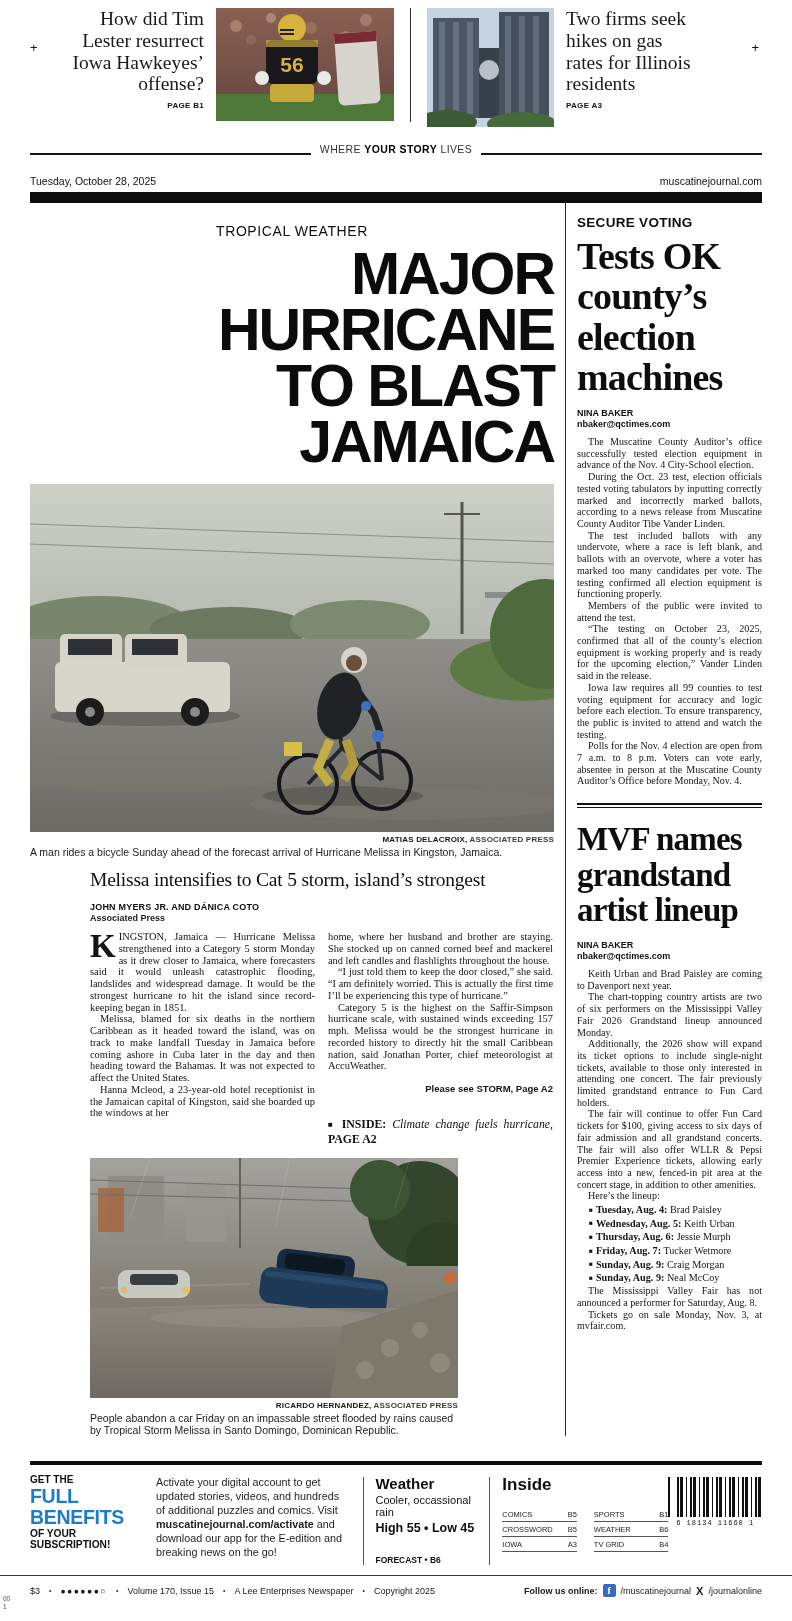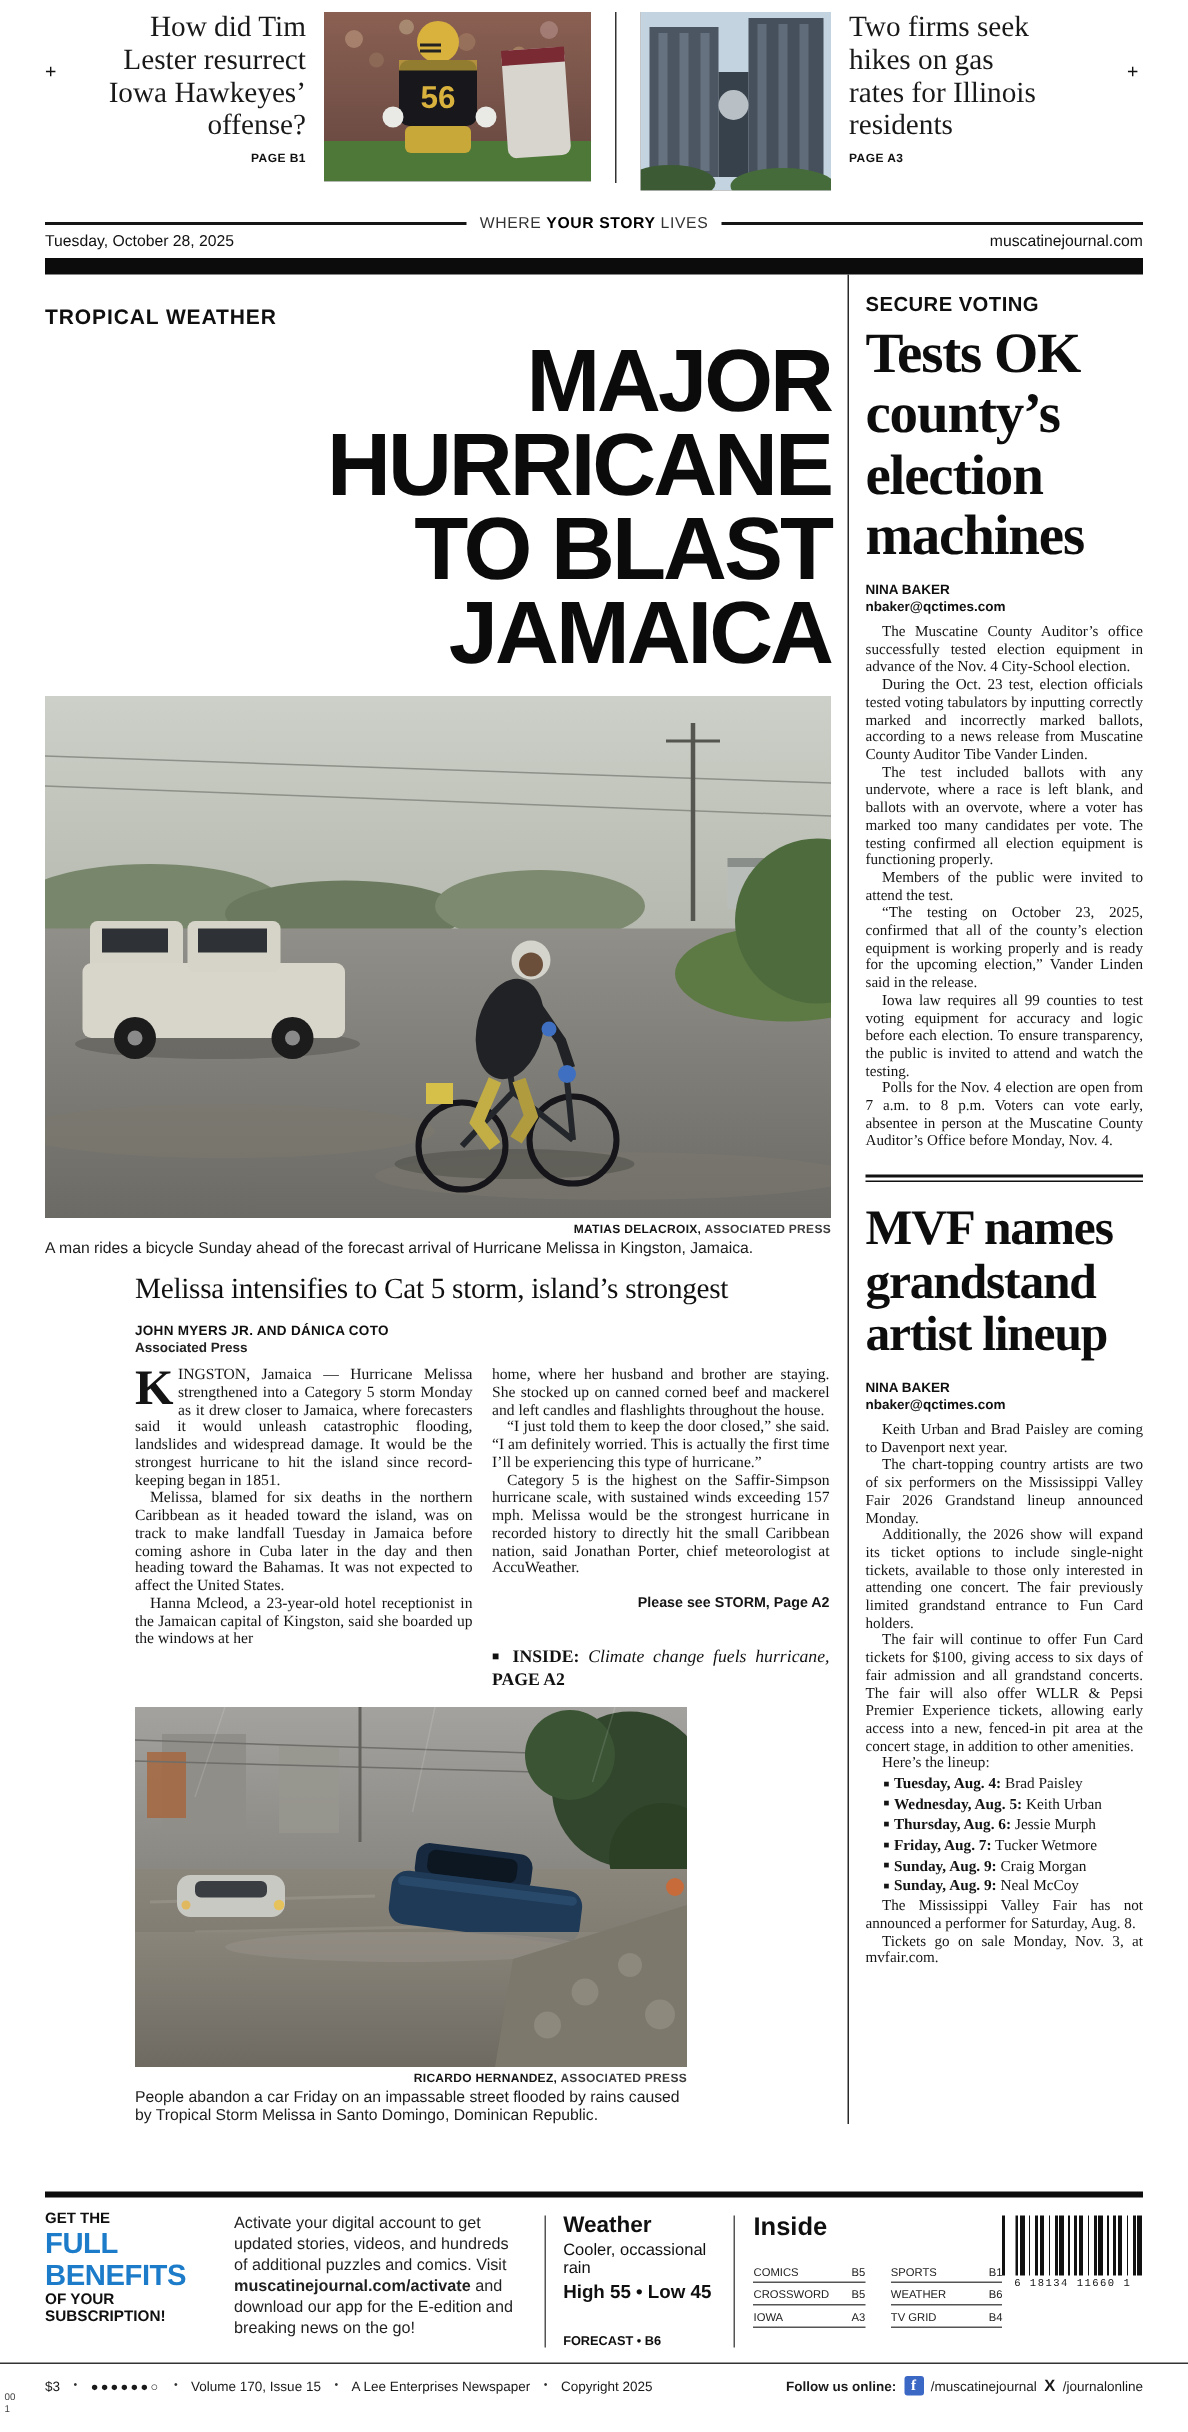--- a/index.html
+++ b/index.html
@@ -25,33 +25,33 @@
   .tz-right{flex:1;display:flex;gap:12px}
   .tz-text{font-family:"Liberation Serif","DejaVu Serif",serif;font-size:19.5px;line-height:1.12;color:#191919}
   .tz-left .tz-text{width:152px;text-align:right}
   .tz-right .tz-text{width:126px}
   .pageref{font-family:"Liberation Sans",sans-serif;font-size:8px;font-weight:800;margin-top:7px;letter-spacing:.3px;color:#111}
   .tz-photo{flex:none;overflow:hidden;background:#888}
   .tz-div{width:1px;background:#333;height:114px;flex:none;margin:0 16px}
 
   
   .dateline{margin:16px 30px 0}
-  .dl-row1{display:flex;align-items:center}
+  .dl-row1{display:flex;align-items:flex-end}
   .dl-rule{flex:1;height:2px;background:#161616}
   .dl-slogan{margin:0 9px;font-size:10.5px;letter-spacing:.4px;color:#333;white-space:nowrap}
   .dl-slogan b{font-weight:800;color:#000}
-  .dl-row2{display:flex;justify-content:space-between;font-size:10.5px;margin-top:0;color:#111}
+  .dl-row2{display:flex;justify-content:space-between;font-size:10.5px;margin-top:20px;color:#111}
   .thickbar{height:11px;background:#0c0c0c;margin:5px 30px 0}
 
   
   .content{display:flex;margin:0 30px;align-items:stretch}
   .main-col{width:524px;flex:none;padding-top:20px}
   .sidebar{flex:1;margin-left:11px;border-left:1px solid #2a2a2a;padding-left:11px;padding-top:12px;min-width:0}
 
-  .kicker{text-align:left;font-size:14px;font-weight:700;letter-spacing:.6px}
+  .kicker{text-align:center;font-size:14px;font-weight:400;letter-spacing:.6px}
   .headline{text-align:right;font-weight:800;font-size:59px;line-height:.95;letter-spacing:-2px;margin-top:7px;color:#0b0b0b}
 
   .photo-frame{position:relative;overflow:hidden;background:#c5c5c0}
   .photo1{height:348px;margin-top:14px}
   .credit{font-size:8px;font-weight:800;text-align:right;margin-top:3px;color:#151515;letter-spacing:.2px}
   .credit .lt{font-weight:600;color:#3d3d3d}
   .caption{font-size:10.5px;color:#1c1c1c;margin-top:2px}
 
   .story{margin-left:60px;margin-top:11px}
   .subhead{font-family:"Liberation Serif","DejaVu Serif",serif;font-size:19.5px;color:#101010;letter-spacing:-.2px}

